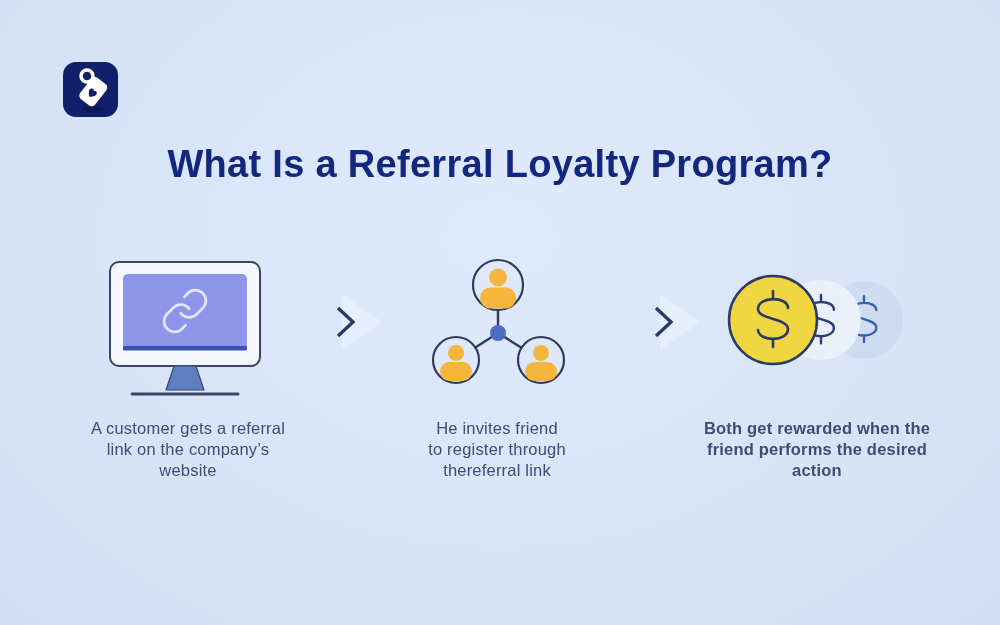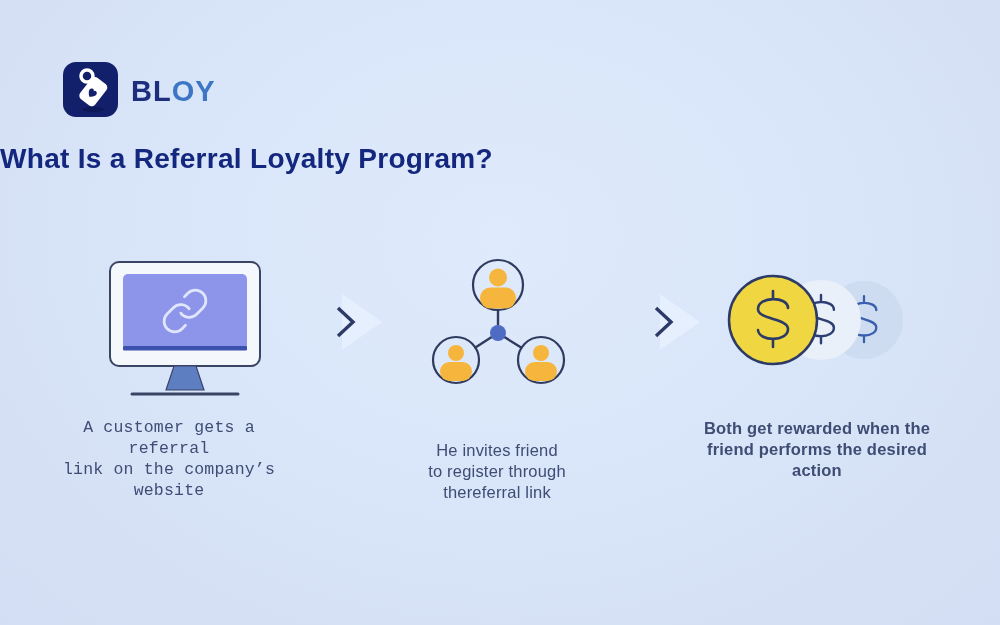--- a/index.html
+++ b/index.html
@@ -12,57 +12,56 @@
   }
   
   .brand{position:absolute;left:63px;top:62px;display:flex;align-items:center;gap:13px;}
   .brand-icon{display:block;}
   .brand-text{font-size:29px;font-weight:bold;letter-spacing:1px;padding-top:3px;}
   .brand-text .bl{color:#1d2e7e;}
   .brand-text .oy{color:#3c76c4;}
   
   .title{
     position:absolute;left:0;right:0;top:143px;margin:0;
-    text-align:left;font-size:28px;font-weight:bold;
+    text-align:center;font-size:38px;font-weight:bold;
     color:#14277e;letter-spacing:.3px;
   }
   
   .illus,.arrow{position:absolute;}
   .illus-monitor{left:100px;top:248px;}
   .arrow-1{left:332px;top:292px;}
   .illus-network{left:428px;top:252px;}
   .arrow-2{left:650px;top:292px;}
   .illus-coins{left:722px;top:270px;}
   
   .caption{
     position:absolute;top:418px;margin:0;width:260px;
     text-align:center;white-space:pre-line;
     font-size:16.5px;font-weight:500;line-height:1.27;
     color:#3f4c74;letter-spacing:.2px;
   }
-  .cap-1{left:39px;font-family:Liberation Mono, monospace;}
-  .cap-2{left:367px;margin-top:22px;}
+  .cap-1{left:58px;}
+  .cap-2{left:367px;}
   .cap-3{left:687px;font-weight:bold;}
 </style>
 </head>
 <body>
 
 <div class="canvas">
 
   <header class="brand">
     <svg class="brand-icon" width="55" height="55" viewBox="0 0 55 55">
       <rect x="0" y="0" width="55" height="55" rx="13" fill="#121f6b"></rect>
       <ellipse cx="30" cy="47.5" rx="11" ry="2.4" fill="#0a1248" opacity="0.55"></ellipse>
       <circle cx="24" cy="14" r="6" fill="none" stroke="#ffffff" stroke-width="3.5"></circle>
       <g transform="rotate(38 30 30)">
         <rect x="20.5" y="16" width="19" height="27" rx="4.5" fill="#ffffff"></rect>
         <path d="M30 36 C 26.2 32.8, 24.8 30.2, 26.6 28.2 C 28 26.7, 30 27.6, 30 29 C 30 27.6, 32 26.7, 33.4 28.2 C 35.2 30.2, 33.8 32.8, 30 36 Z" fill="#121f6b"></path>
       </g>
     </svg>
-    <div class="brand-text"><span class="bl">BL</span><span class="oy">OY</span></div>
   </header>
 
   <h1 class="title">What Is a Referral Loyalty Program?</h1>
 
   <svg class="illus illus-monitor" width="170" height="150" viewBox="0 0 170 150">
     <rect x="10" y="14" width="150" height="104" rx="9" fill="#f4f8fd" stroke="#3a4566" stroke-width="2"></rect>
     <rect x="23" y="26" width="124" height="76" rx="5" fill="#8d95ea"></rect>
     <rect x="23" y="98" width="124" height="4.5" rx="1" fill="#3c50ae"></rect>
     <g transform="translate(85,63) scale(2.1) translate(-12,-12)" fill="none" stroke="#e0e6fc" stroke-width="1.3" stroke-linecap="round" stroke-linejoin="round">
       <path d="M10 13a5 5 0 0 0 7.54.54l3-3a5 5 0 0 0-7.07-7.07l-1.72 1.71"></path>

